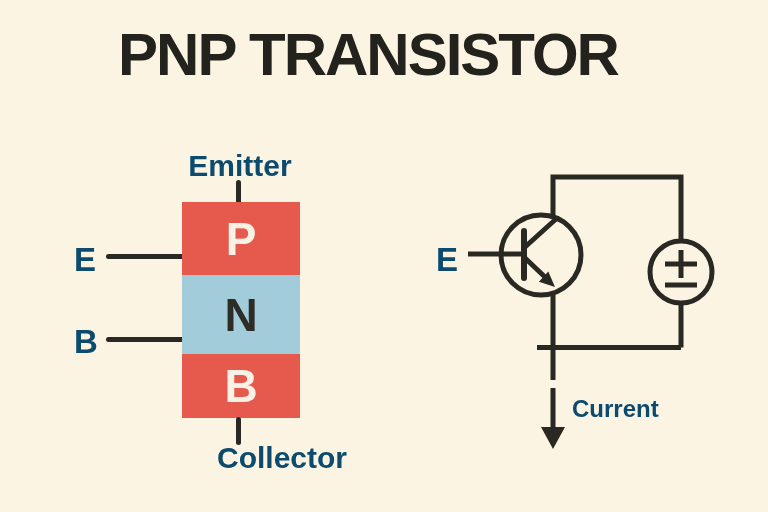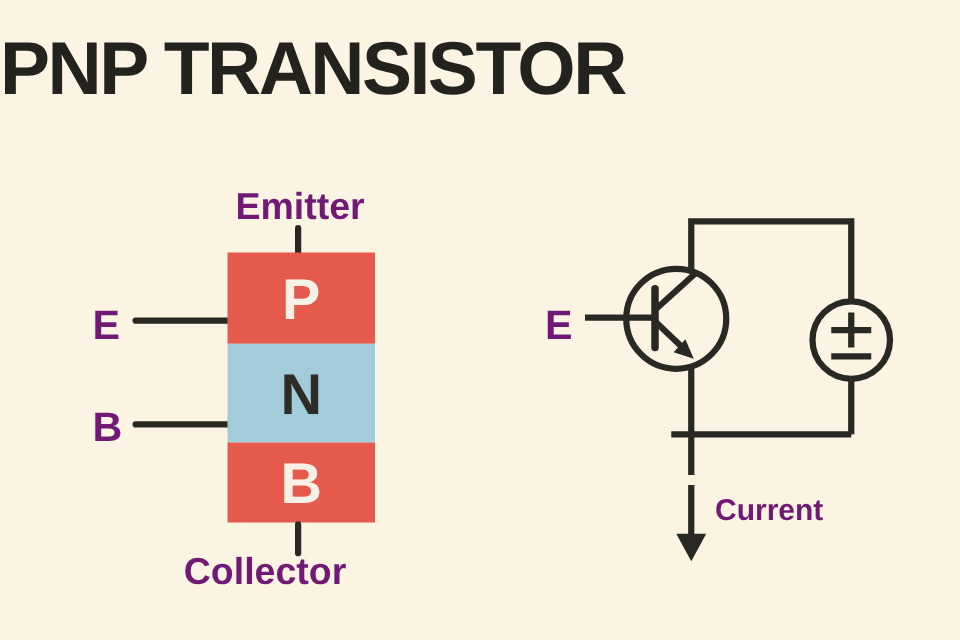--- a/index.html
+++ b/index.html
@@ -4,27 +4,27 @@
 <style>
   html,body{margin:0;padding:0;}
   .stage{
     position:relative;width:768px;height:512px;overflow:hidden;
     background:#FBF4E3;
     font-family:"Liberation Sans",sans-serif;
     color:#2A2822;
   }
   .abs{position:absolute;}
   .title{
-    left:0;top:25px;width:736px;text-align:left;
+    left:0;top:25px;width:736px;text-align:center;
     font-size:60px;font-weight:700;letter-spacing:-2px;line-height:1;
     color:#23221C;white-space:nowrap;
   }
-  .lbl{font-weight:700;line-height:1;color:#701a75;white-space:nowrap;}
+  .lbl{font-weight:700;line-height:1;color:#0c4a6e;white-space:nowrap;}
   .lbl-emitter{left:140px;top:151px;width:200px;text-align:center;font-size:30px;}
-  .lbl-collector{left:147px;top:443px;width:200px;text-align:left;font-size:30px;}
+  .lbl-collector{left:147px;top:443px;width:200px;text-align:right;font-size:30px;}
   .lbl-e{left:74px;top:243px;font-size:33px;}
   .lbl-b{left:74px;top:325px;font-size:33px;}
   .lbl-ce{left:436px;top:243px;font-size:33px;}
   .lbl-current{left:572px;top:397px;font-size:24px;}
   .line{background:#2A2822;border-radius:2.5px;}
   .emitter-line{left:236px;top:180px;width:5px;height:27px;}
   .collector-line{left:236px;top:417px;width:5px;height:28px;}
   .e-line{left:106px;top:254px;width:90px;height:5px;}
   .b-line{left:106px;top:337px;width:90px;height:5px;}
   .layers{left:182px;top:202px;width:118px;}

